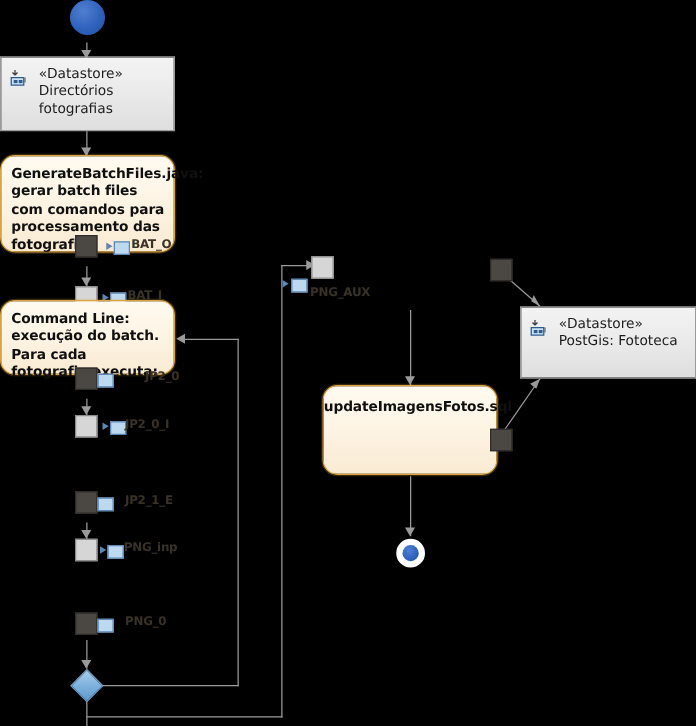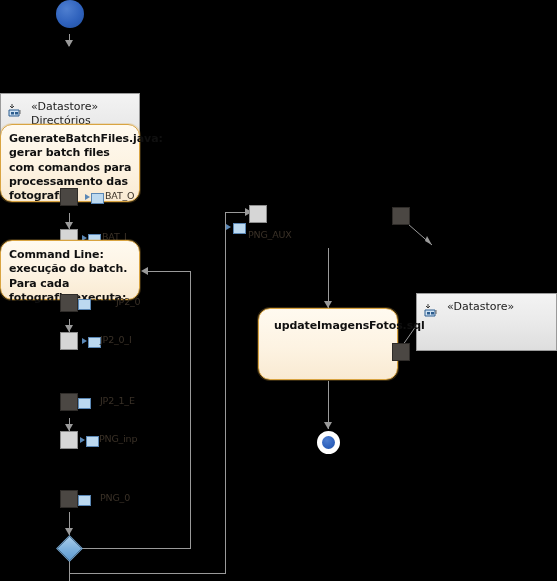--- a/index.html
+++ b/index.html
@@ -33,30 +33,28 @@
     font-size: 11px;
     font-weight: bold;
     color: #101010;
     line-height: 1.30;
     letter-spacing: -0.1px;
   }
   .activity .label.centered {
     text-align: center;
     left: 0;
     right: 0;
-    padding-left: 15px;
   }
 
   
   .datastore {
     position: absolute;
     box-sizing: border-box;
     background: linear-gradient(180deg, #f3f3f3 0%, #eaeaea 50%, #dedede 100%);
     border: 1px solid #9a9a9a;
-    margin-top: 48px;
   }
   .datastore .ds-icon {
     position: absolute;
     left: 7px;
     top: 9px;
     width: 17px;
     height: 15px;
   }
   .datastore .ds-text {
     position: absolute;
@@ -79,21 +77,21 @@
     background: #4b4743;
     border: 1px solid #2f2c29;
   }
   .pin.in {
     background: #d6d6d6;
     border: 1px solid #8d8d8d;
   }
   .pin-label {
     position: absolute;
     font-size: 9.5px;
-    font-weight: normal;
+    font-weight: bold;
     color: #3a3127;
     white-space: nowrap;
     letter-spacing: -0.2px;
   }
   .pin-badge {
     position: absolute;
     width: 11px;
     height: 9px;
     background: #bcd9f0;
     border: 1px solid #5a87b5;
@@ -285,20 +283,21 @@
   <div class="datastore" style="left:416px; top:245px; width:141px; height:58px;">
     <svg class="ds-icon" viewBox="0 0 17 15">
       <path d="M1 7 h10 v6 h-10 z" fill="#cfe2f3" stroke="#2c5d8f" stroke-width="1"></path>
       <rect x="3" y="9" width="3" height="2.5" fill="#2c5d8f"></rect>
       <rect x="7" y="9" width="3" height="2.5" fill="#2c5d8f"></rect>
       <path d="M4 1 L4 5 M4 5 L2 3 M4 5 L6 3" stroke="#3b3b3b" stroke-width="1" fill="none"></path>
       <path d="M12 7 L12 11" stroke="#6a6a6a" stroke-width="1"></path>
     </svg>
     <div class="ds-text">
       <div>«Datastore»</div>
+      <div>PostGis: Fototeca</div>
     </div>
   </div>
 
   <div class="activity" style="left:258px; top:308px; width:140px; height:72px;">
     <div class="label centered" style="top:10px;">updateImagensFotos.sql</div>
   </div>
 
   <div class="pin out" style="left:392px; top:343px;"></div>
 
   <div class="end-node" style="left:317px; top:431px; width:23px; height:23px;">

